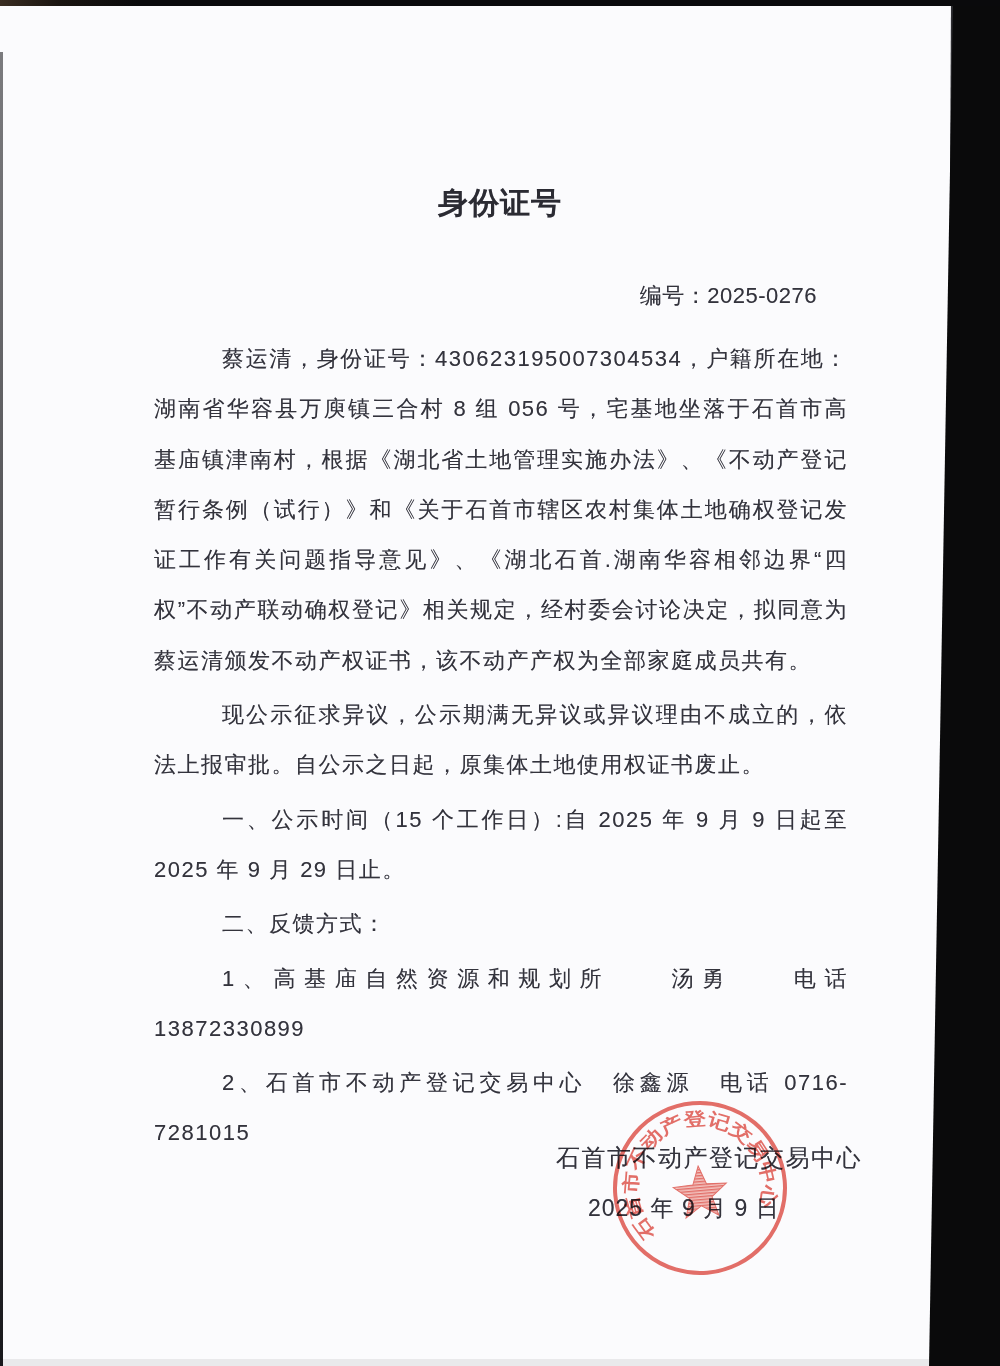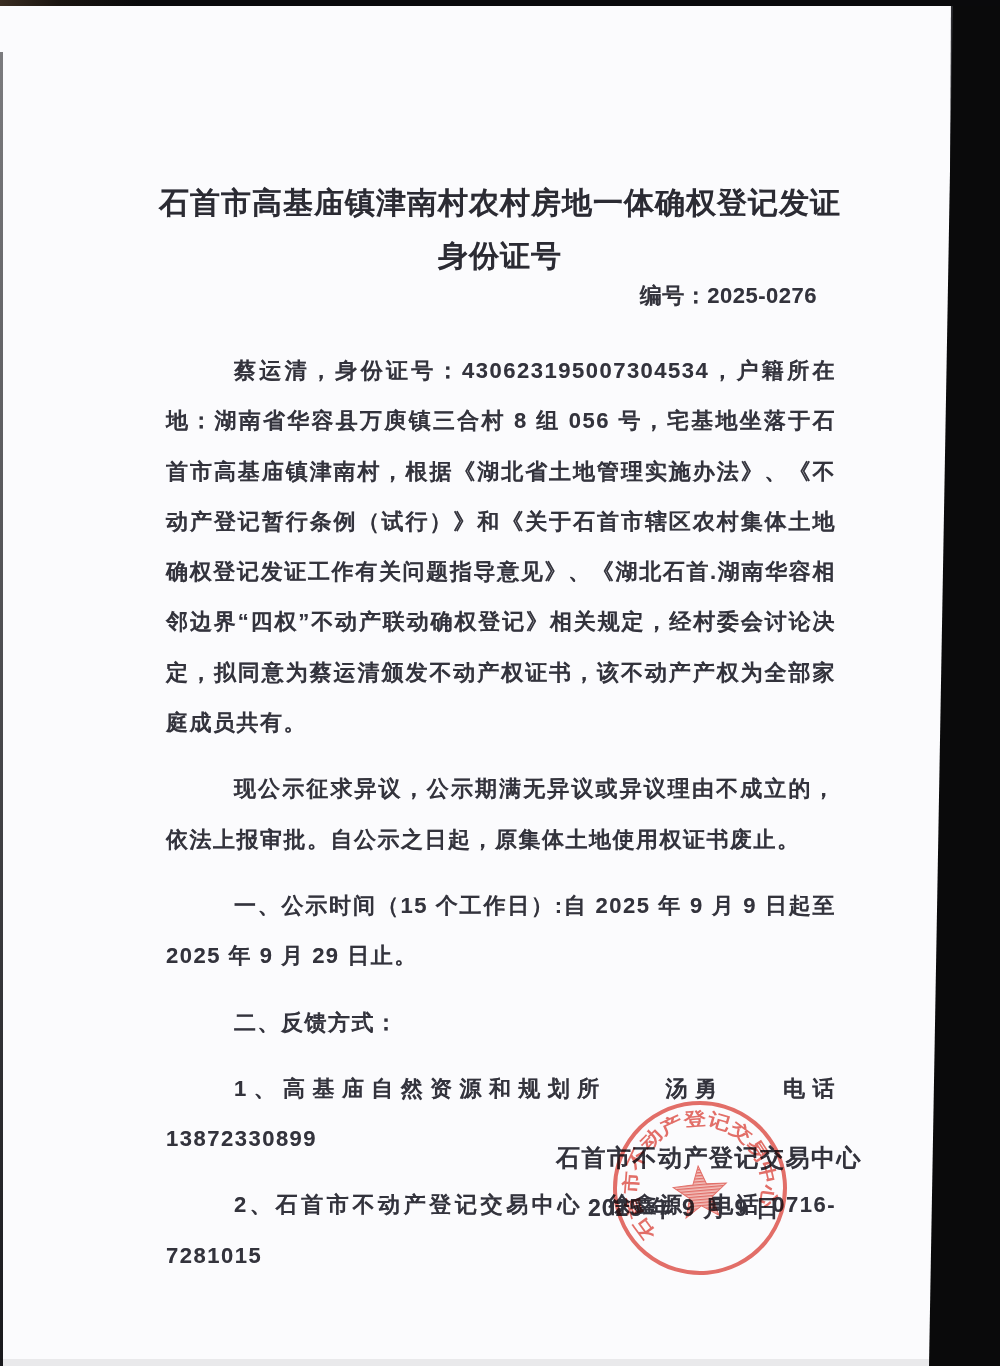--- a/index.html
+++ b/index.html
@@ -12,43 +12,42 @@
   .edge-top{position:absolute;top:0;left:0;right:0;height:6px;z-index:6;
     background:linear-gradient(90deg,#3a2d22 0px,#191410 60px,#0a0a0c 140px,#0a0a0c 100%);}
   .edge-right-black{position:absolute;inset:0;background:#0a0a0b;z-index:5;
     clip-path:polygon(953px 0px,1000px 0px,1000px 1366px,929px 1366px);}
   .edge-right-gray{position:absolute;inset:0;background:#2e2e32;z-index:4;
     clip-path:polygon(951px 0px,991px 0px,971px 940px,946px 940px);}
   .edge-left{position:absolute;left:0;top:52px;bottom:0;width:3px;z-index:6;
     background:linear-gradient(180deg,rgba(18,18,22,.55),rgba(12,12,16,.95));}
   .edge-bottom{position:absolute;left:3px;right:70px;bottom:0;height:7px;background:#e9e9eb;z-index:3;}
 
-  .doc-text{color:#33333c;text-shadow:0 0 .6px rgba(45,45,60,.38);font-weight:bold;}
+  .doc-text{color:#33333c;text-shadow:0 0 .6px rgba(45,45,60,.38);}
 
   .title{position:absolute;top:176px;left:148px;width:704px;text-align:center;
     font-size:30px;font-weight:bold;line-height:53px;color:#2b2b33;letter-spacing:1px;}
   .doc-number{position:absolute;top:281px;right:183px;font-size:22px;letter-spacing:.5px;}
 
   .body-text{position:absolute;top:330px;left:150px;width:702px;
     font-size:22px;line-height:50.3px;letter-spacing:1.5px;white-space:pre-wrap;}
-  .para{margin:16px;text-indent:68px;text-align:justify;text-justify:inter-ideograph;}
+  .para{margin:4px;text-indent:68px;text-align:justify;text-justify:inter-ideograph;}
 
   .sig-org{position:absolute;left:556px;top:1142px;font-size:24px;letter-spacing:1.5px;z-index:1;}
   .sig-date{position:absolute;left:588px;top:1193px;font-size:23px;letter-spacing:1px;z-index:1;}
 
   .stamp{position:absolute;left:600px;top:1088px;width:200px;height:200px;z-index:2;
     mix-blend-mode:multiply;opacity:.92;transform:rotate(-5deg);}
 </style>
 </head>
 <body>
 
 <div class="page">
 
   <div class="title doc-text">
-    <div>石首市高基庙镇津南村农村房地一体确权登记发证</div>
     <div>身份证号</div>
   </div>
 
   <div class="doc-number doc-text"><span>编号：</span><span>2025-0276</span></div>
 
   <div class="body-text doc-text"><p class="para">蔡运清，身份证号：430623195007304534，户籍所在地：湖南省华容县万庾镇三合村 8 组 056 号，宅基地坐落于石首市高基庙镇津南村，根据《湖北省土地管理实施办法》、《不动产登记暂行条例（试行）》和《关于石首市辖区农村集体土地确权登记发证工作有关问题指导意见》、《湖北石首.湖南华容相邻边界“四权”不动产联动确权登记》相关规定，经村委会讨论决定，拟同意为蔡运清颁发不动产权证书，该不动产产权为全部家庭成员共有。</p><p class="para">现公示征求异议，公示期满无异议或异议理由不成立的，依法上报审批。自公示之日起，原集体土地使用权证书废止。</p><p class="para">一、公示时间（15 个工作日）:自 2025 年 9 月 9 日起至 2025 年 9 月 29 日止。</p><p class="para">二、反馈方式：</p><p class="para">1、高基庙自然资源和规划所　　汤勇　　电话 13872330899</p><p class="para">2、石首市不动产登记交易中心　徐鑫源　电话 0716-7281015</p></div>
 
   <div class="sig-org doc-text">石首市不动产登记交易中心</div>
   <div class="sig-date doc-text">2025 年 9 月 9 日</div>
 

